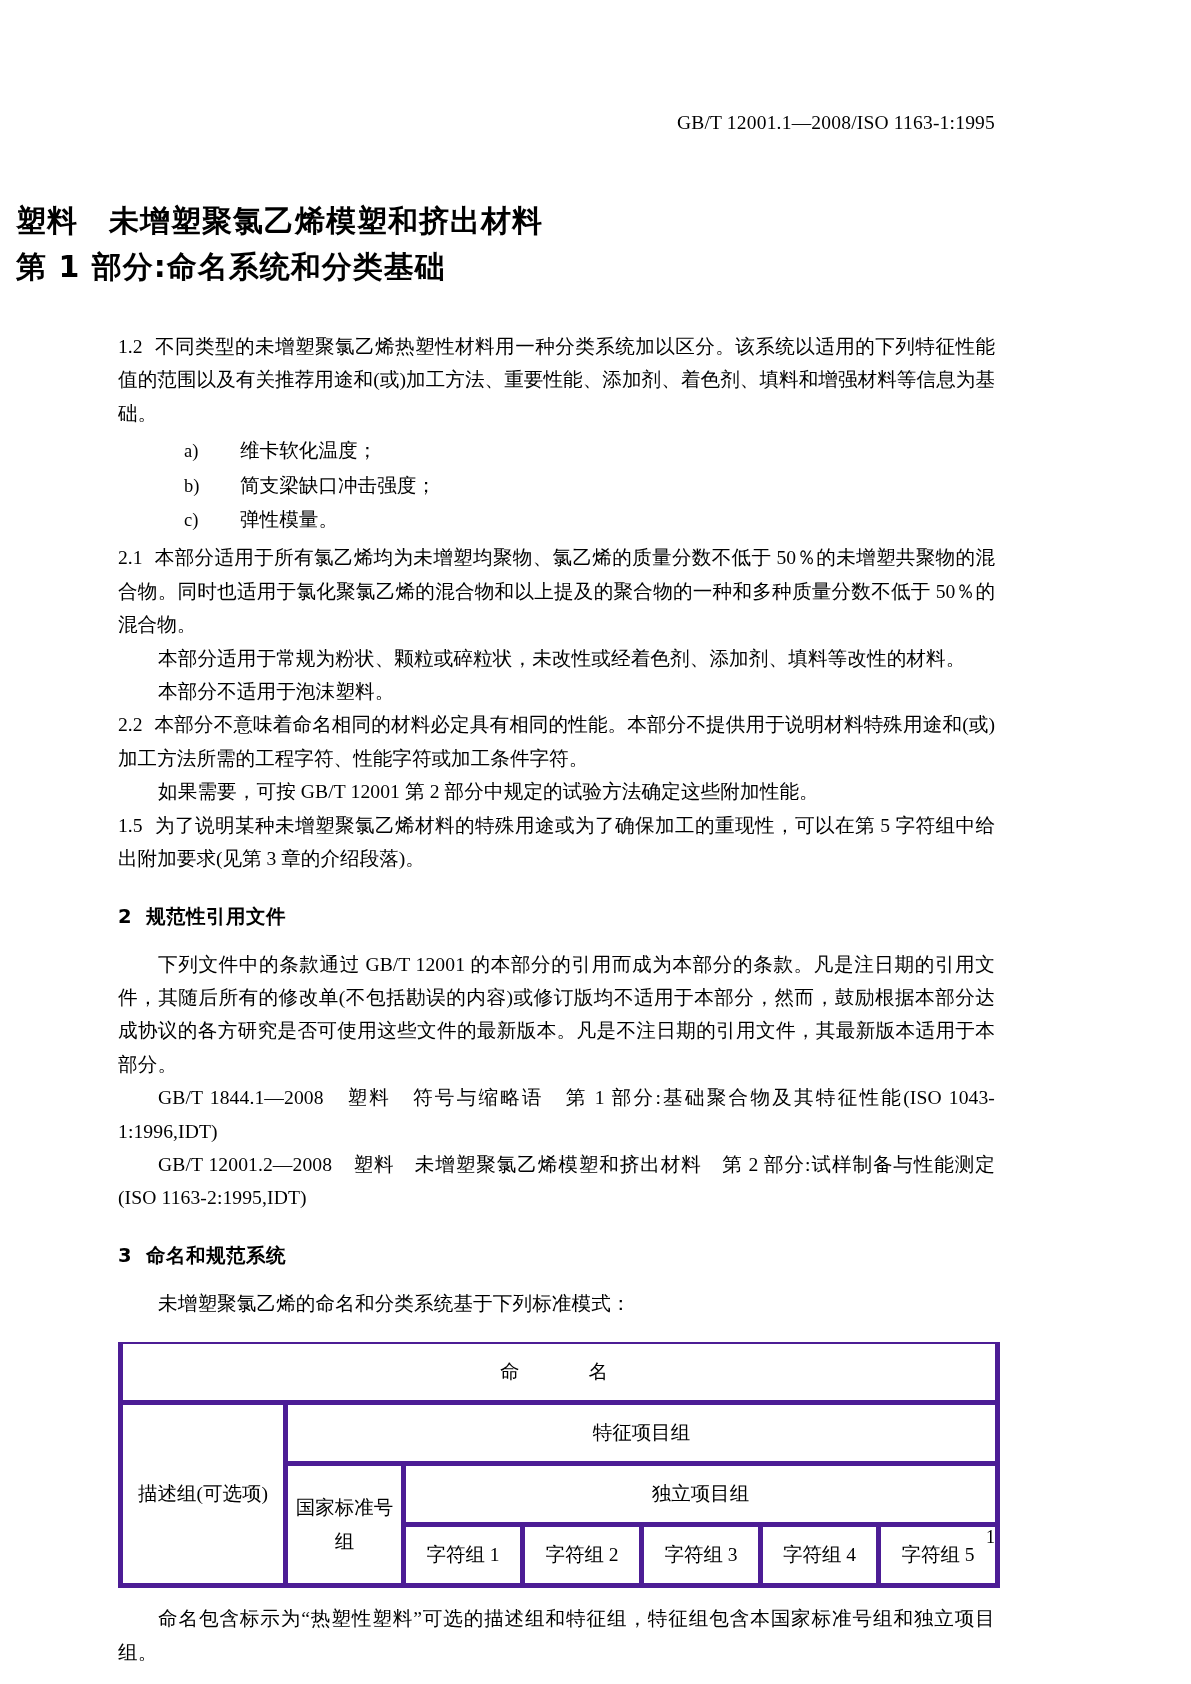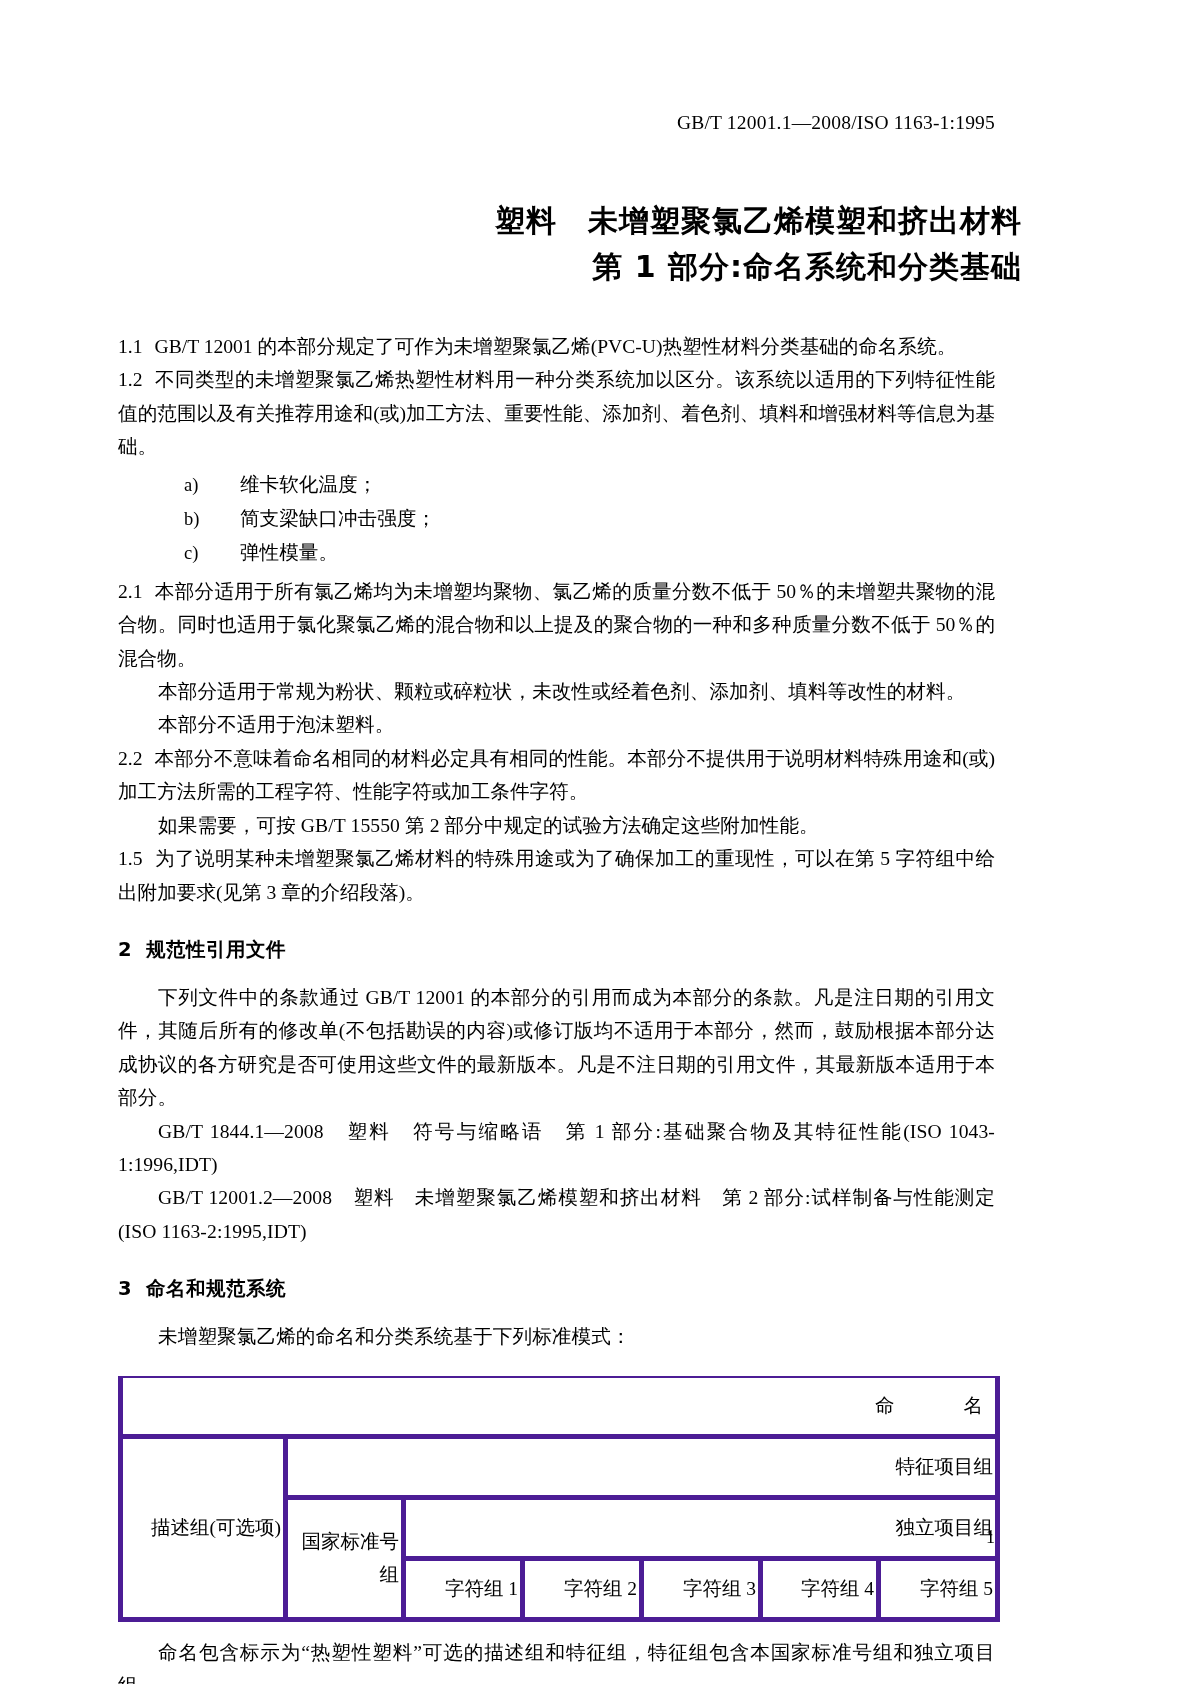--- a/index.html
+++ b/index.html
@@ -28,23 +28,23 @@
     top: 112px;
     right: 196px;
     font-size: 19.5px;
     letter-spacing: 0.2px;
     white-space: nowrap;
   }
   
   .doc-title {
     position: absolute;
     top: 198px;
-    left: 0;
+    left: 16px;
     width: 1022px;
-    text-align: right;
+    text-align: left;
     font-family: "DejaVu Sans", "Liberation Sans", sans-serif;
     font-weight: bold;
     font-size: 30px;
     line-height: 46px;
     letter-spacing: 1px;
   }
   .doc-title .l2 { display: block; }
   
   .content {
     position: absolute;
@@ -95,21 +95,21 @@
   }
   
   .nametable {
     border-collapse: collapse;
     width: 877px;
     margin-top: 22px;
     table-layout: fixed;
   }
   .nametable td {
     border: 5px solid #4c1d95;
-    text-align: right;
+    text-align: center;
     vertical-align: middle;
     font-size: 19.5px;
     height: 44px;
     padding: 6px 2px;
   }
   .nametable .outer-top { border-top-width: 2px; }
   .wide-space { letter-spacing: 10px; padding-left: 10px; }
   
   .pageno {
     position: absolute;
@@ -128,23 +128,20 @@
   </div>
 
   <div class="doc-title">
     <span class="l1">塑料　未增塑聚氯乙烯模塑和挤出材料</span>
     <span class="l2">第 1 部分:命名系统和分类基础</span>
   </div>
 
   <div class="content">
 
 
-    <p class="hang">
-      <span class="lbl">1.1</span><span>GB/T 12001 的本部分规定了可作为未增塑聚氯乙烯(PVC-U)热塑性材料分类基础的命名系统。</span>
-    </p>
 
     <p class="hang">
       <span class="lbl">1.2</span><span>不同类型的未增塑聚氯乙烯热塑性材料用一种分类系统加以区分。该系统以适用的下列特征性能值的范围以及有关推荐用途和(或)加工方法、重要性能、添加剂、着色剂、填料和增强材料等信息为基础。</span>
     </p>
 
     <ul class="alpha">
       <li>
         <span class="mk">a)</span><span>维卡软化温度；</span>
       </li>
       <li>
@@ -157,21 +154,21 @@
 
     <p class="hang">
       <span class="lbl">2.1</span><span>本部分适用于所有氯乙烯均为未增塑均聚物、氯乙烯的质量分数不低于 50％的未增塑共聚物的混合物。同时也适用于氯化聚氯乙烯的混合物和以上提及的聚合物的一种和多种质量分数不低于 50％的混合物。</span>
     </p>
     <p class="para indent">本部分适用于常规为粉状、颗粒或碎粒状，未改性或经着色剂、添加剂、填料等改性的材料。</p>
     <p class="para indent">本部分不适用于泡沫塑料。</p>
 
     <p class="hang">
       <span class="lbl">2.2</span><span>本部分不意味着命名相同的材料必定具有相同的性能。本部分不提供用于说明材料特殊用途和(或)加工方法所需的工程字符、性能字符或加工条件字符。</span>
     </p>
-    <p class="para indent">如果需要，可按 GB/T 15550 第 2 部分中规定的试验方法确定这些附加性能。</p>
+    <p class="para indent">如果需要，可按 GB/T 12001 第 2 部分中规定的试验方法确定这些附加性能。</p>
 
     <p class="hang">
       <span class="lbl">1.5</span><span>为了说明某种未增塑聚氯乙烯材料的特殊用途或为了确保加工的重现性，可以在第 5 字符组中给出附加要求(见第 3 章的介绍段落)。</span>
     </p>
 
     <div class="spacer-md"></div>
 
     <h2 class="sec">
       <span class="num">2</span><span>规范性引用文件</span>
     </h2>

